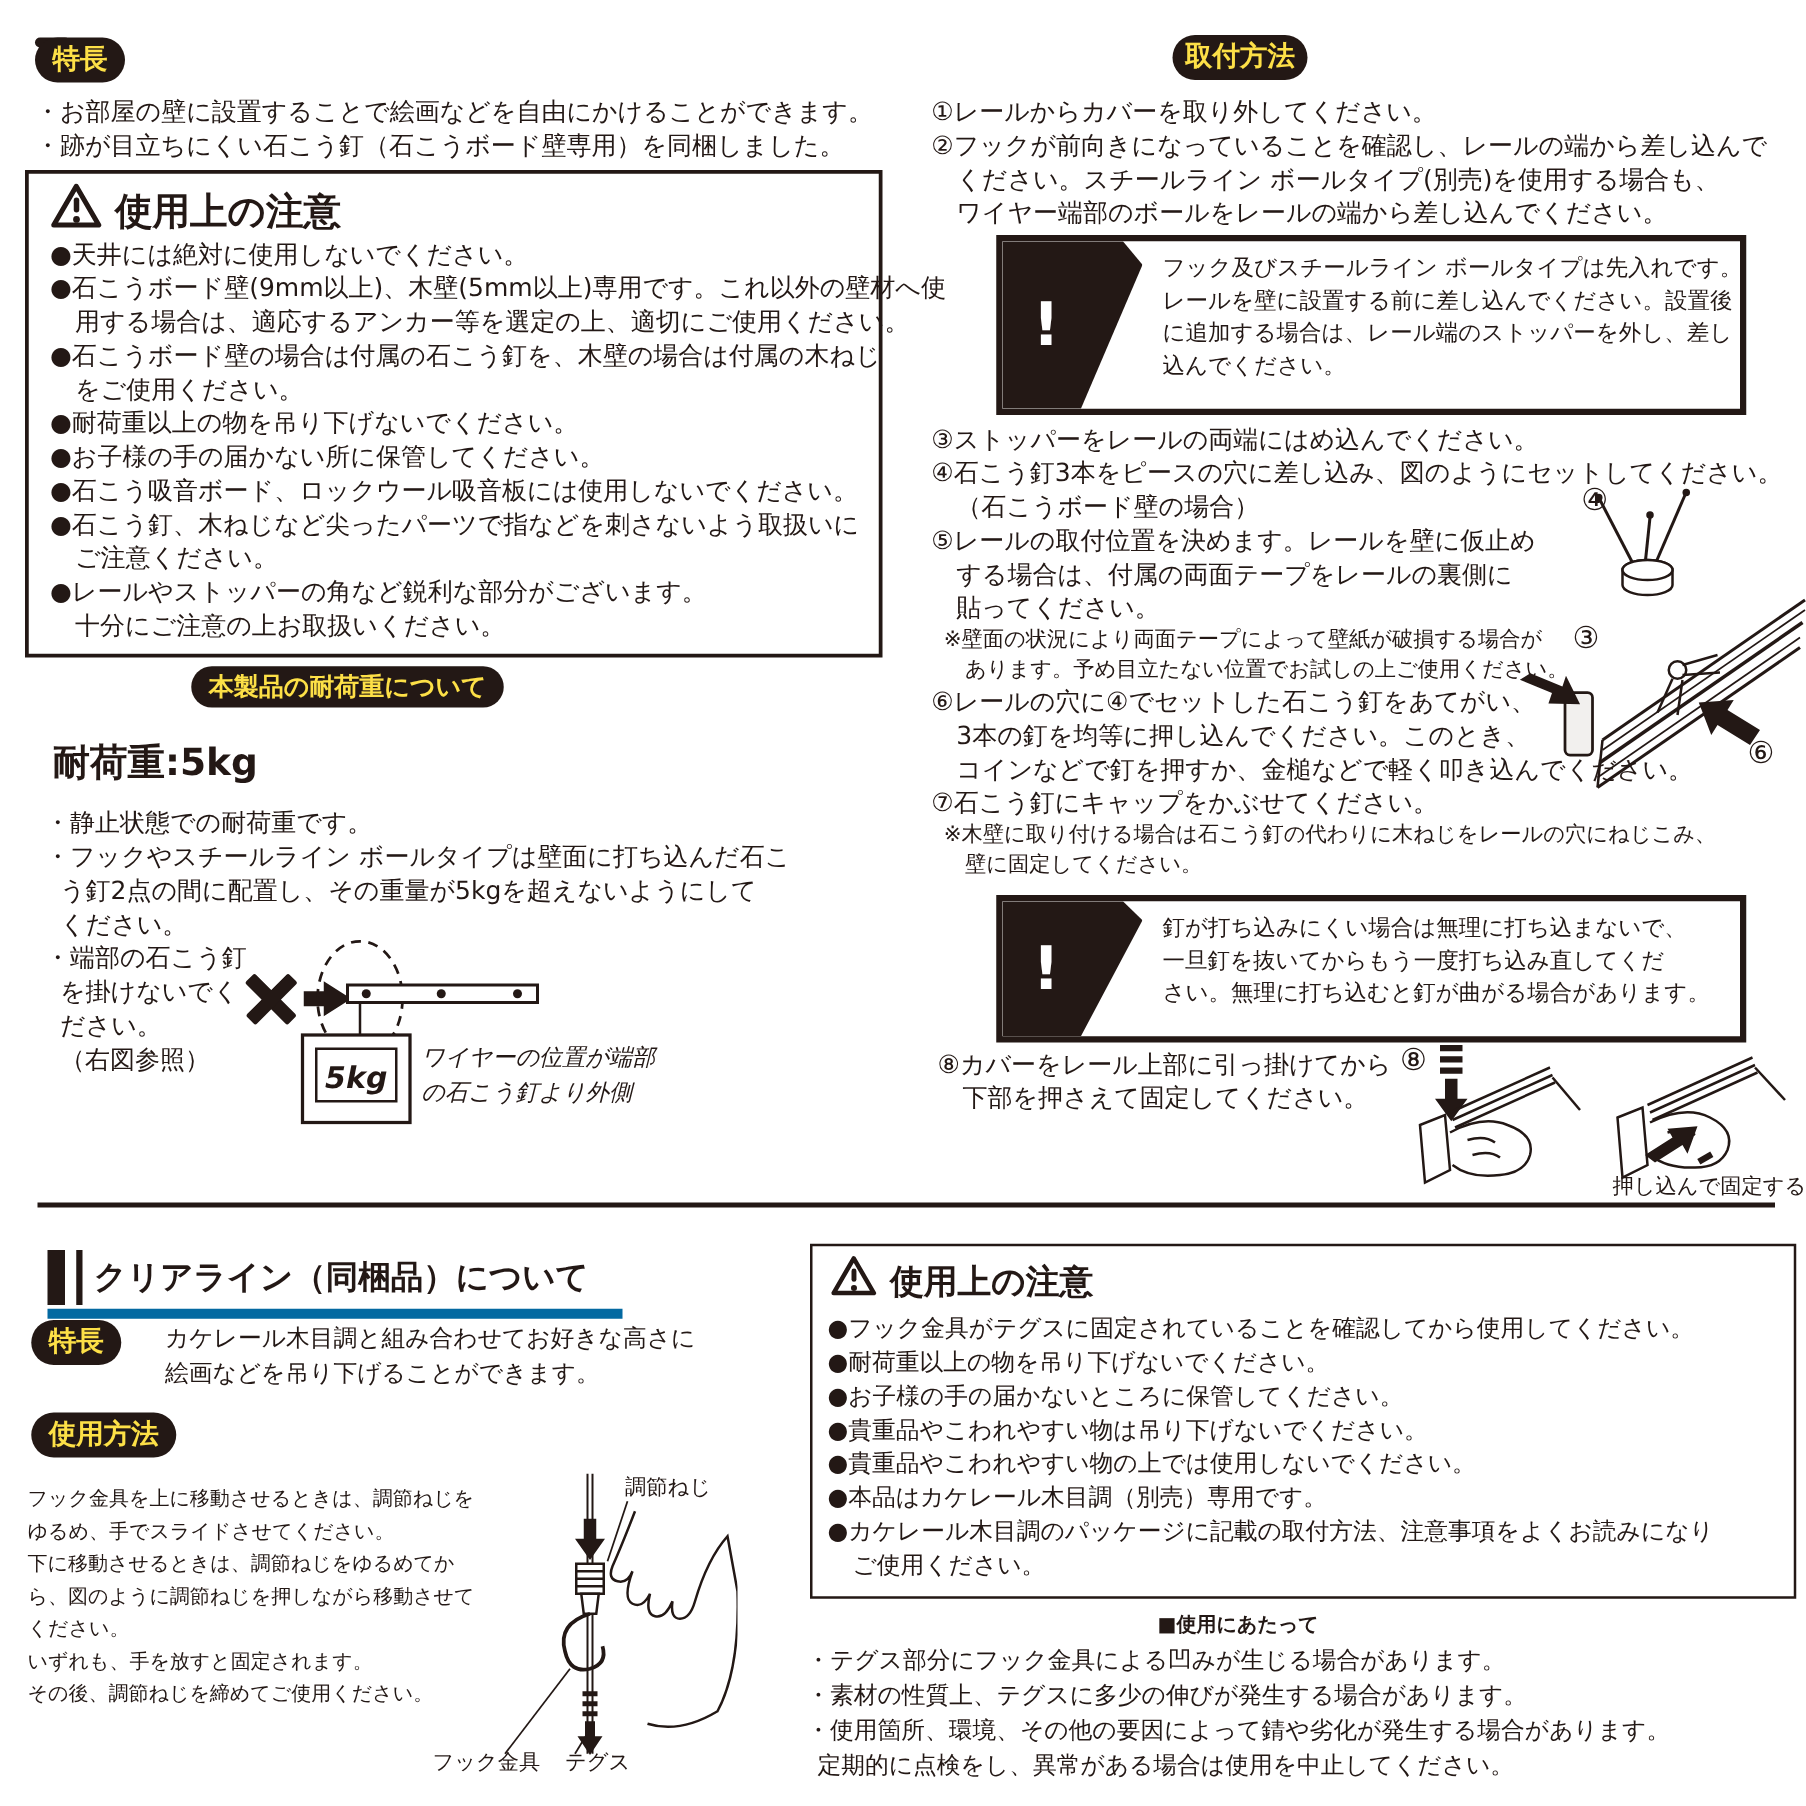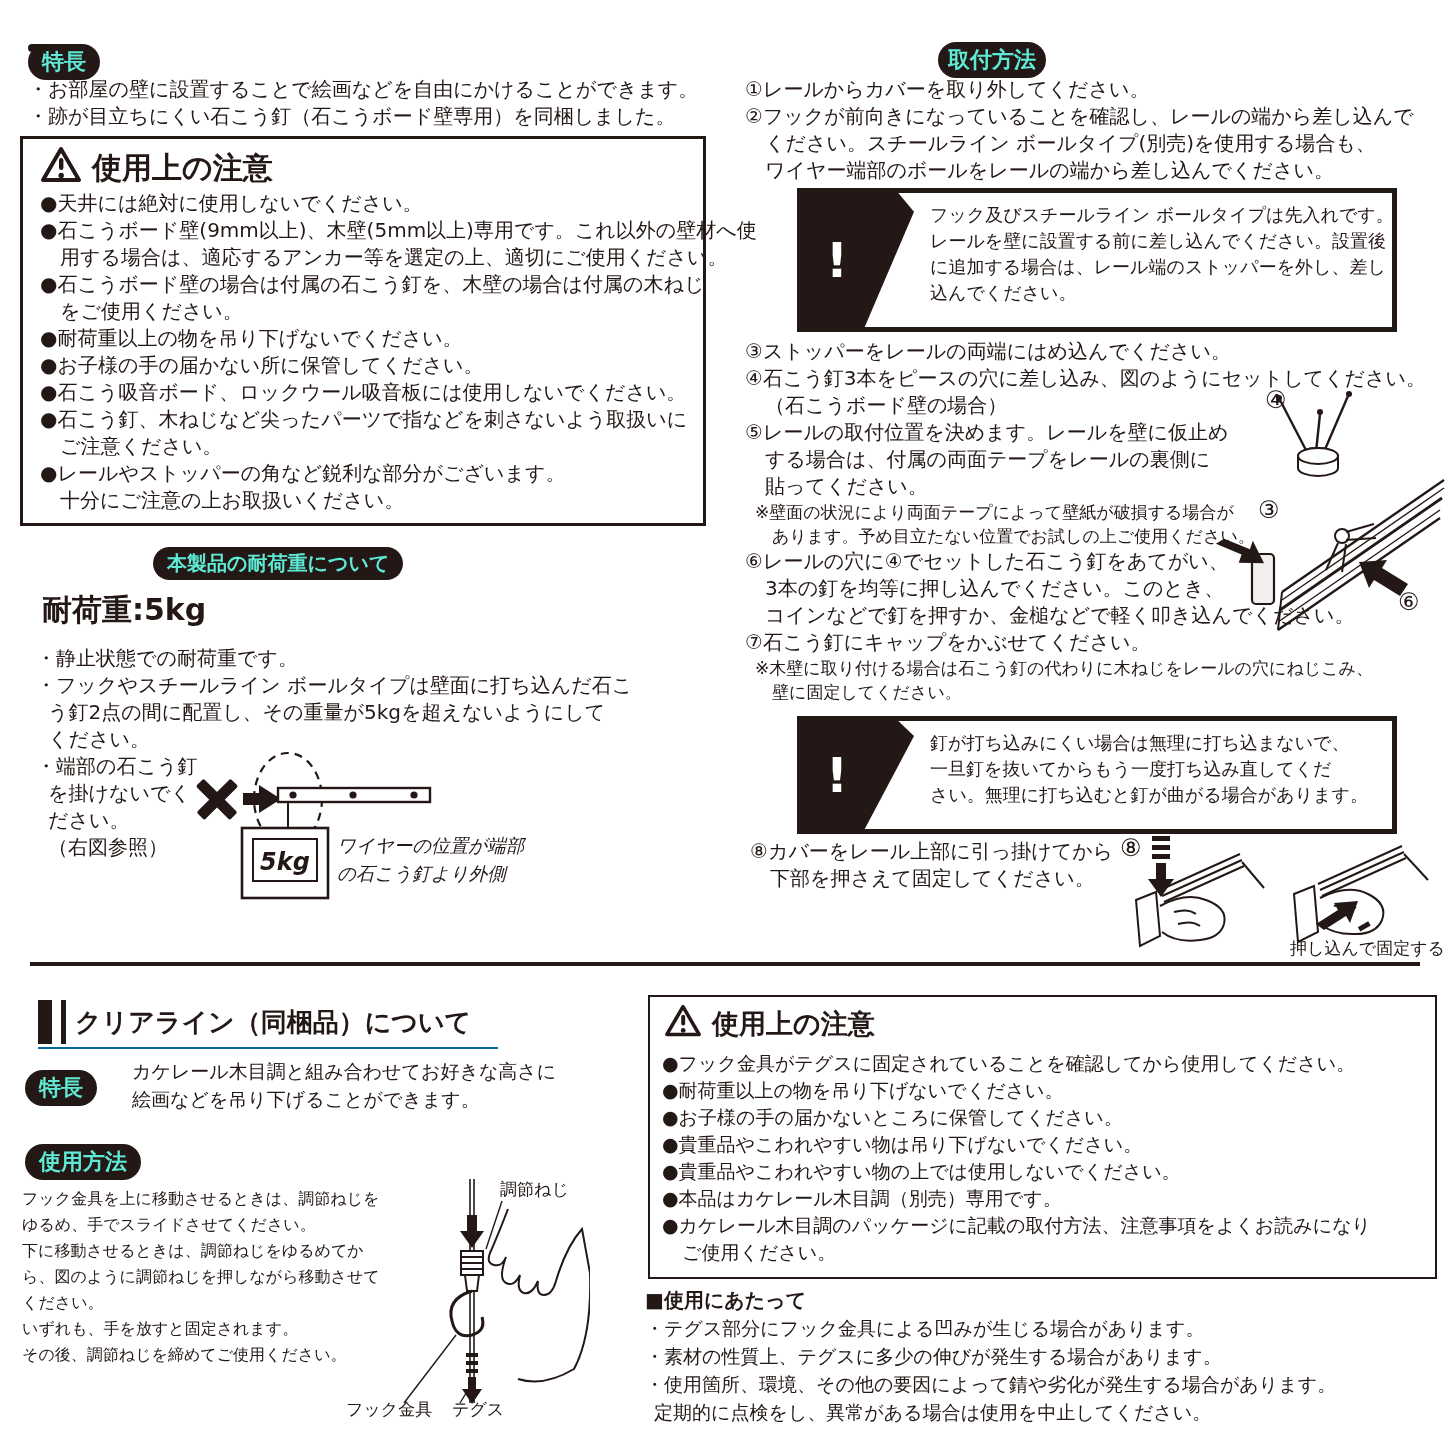--- a/index.html
+++ b/index.html
@@ -5,43 +5,43 @@
   html,body{margin:0;padding:0;background:#fff;}
   body{font-family:"DejaVu Sans","Liberation Sans",sans-serif;color:#231815;}
   .page{position:relative;width:1445px;height:1445px;background:#fff;overflow:hidden;}
   .abs{position:absolute;}
   .ln{white-space:pre;font-size:20px;line-height:27px;}
   .c{padding-left:20px;}
   .c3{padding-left:12px;}
   .sm{font-size:17px;line-height:24px;padding-left:10px;}
   .sm.c2{padding-left:27px;}
   .chalf{padding-left:9px;}
-  .badge{background:#231815;color:#5eead4;font-weight:bold;border-radius:19px;
-         padding:4px 14px;font-size:22px;line-height:1.25;display:inline-block;white-space:pre;margin-top:14px;}
+  .badge{background:#231815;color:#fde047;font-weight:bold;border-radius:19px;
+         padding:4px 14px;font-size:22px;line-height:1.25;display:inline-block;white-space:pre;}
   .cbox{border:3px solid #231815;background:#fff;}
   .cbox2{border:2px solid #231815;background:#fff;}
   .heading{display:flex;align-items:center;gap:10px;font-weight:bold;}
   .h1{font-size:30px;}
   .h2{font-size:27px;}
   .warnbox{border:5px solid #231815;background:#fff;display:flex;align-items:stretch;}
   .warntab{flex:0 0 88px;background:#231815;color:#fff;font-weight:bold;font-size:48px;
            display:flex;align-items:center;padding-left:24px;
            clip-path:polygon(0 0,86% 0,100% 14%,56% 100%,0 100%);}
   .warnbody{padding:9px 14px 8px 16px;}
   .warnbody .ln{font-size:18px;line-height:26px;}
   .t18 .ln{font-size:16px;line-height:26px;}
   .t19 .ln{font-size:19px;line-height:27px;}
   .t19b .ln{font-size:19px;line-height:28px;}
   .bigload{font-size:30px;font-weight:bold;}
   .divider{background:#231815;height:4px;}
-  .clheader{display:flex;align-items:flex-start;gap:9px;border-bottom:2px solid #0369a1;padding-bottom:3px;}
+  .clheader{display:flex;align-items:flex-start;gap:9px;border-bottom:8px solid #0369a1;padding-bottom:3px;}
   .clbar1{width:14px;height:44px;background:#231815;}
   .clbar2{width:5px;height:44px;background:#231815;}
   .cltitle{font-size:26px;font-weight:bold;line-height:44px;white-space:pre;}
-  .notetitle{font-size:20px;font-weight:bold;line-height:28px;white-space:pre;}
+  .notetitle{font-size:16px;font-weight:bold;line-height:28px;white-space:pre;text-align:center;}
   svg text{font-family:"DejaVu Sans","Liberation Sans",sans-serif;fill:#231815;}
 </style>
 </head>
 <body>
 
 <div class="page">
 
   <div class="abs badge" style="left:28px;top:30px;"></div>
   <div class="abs badge" style="left:28px;top:30px;">特長</div>
 

